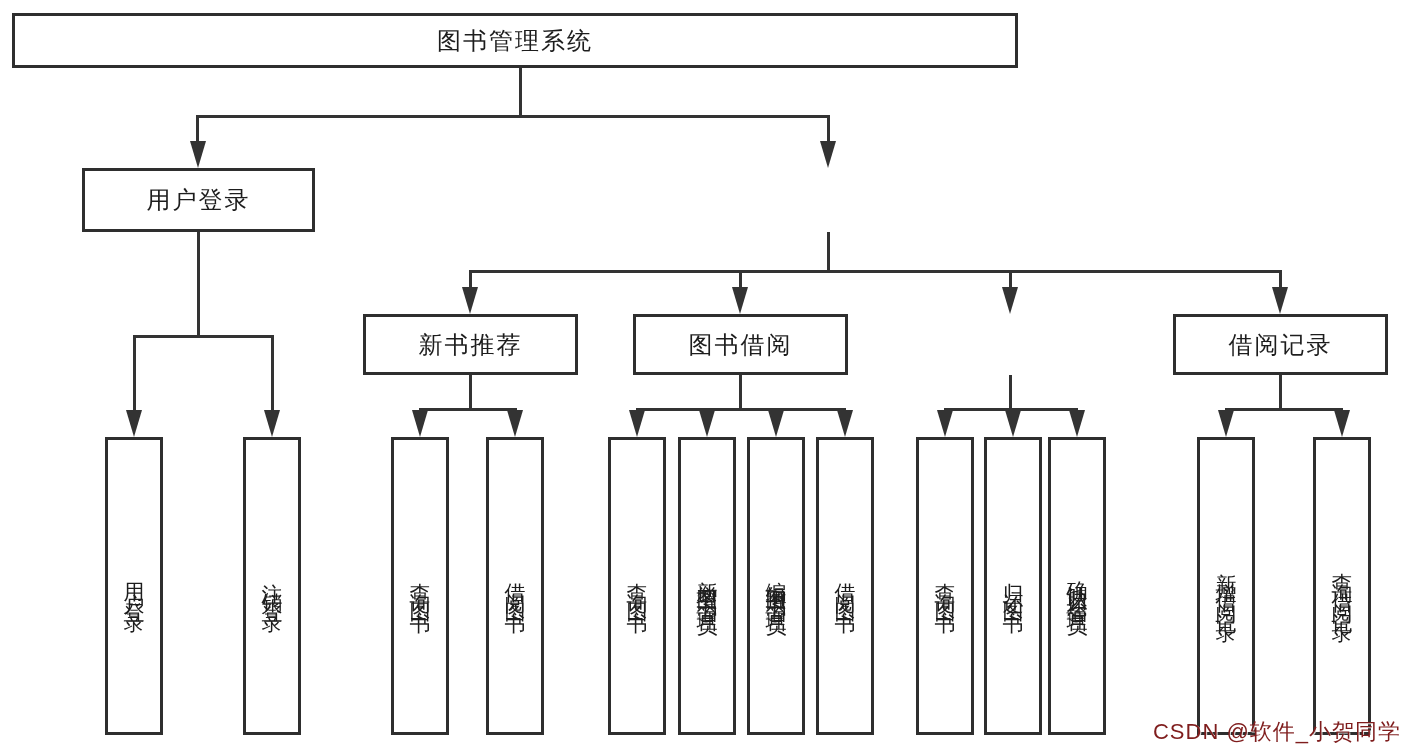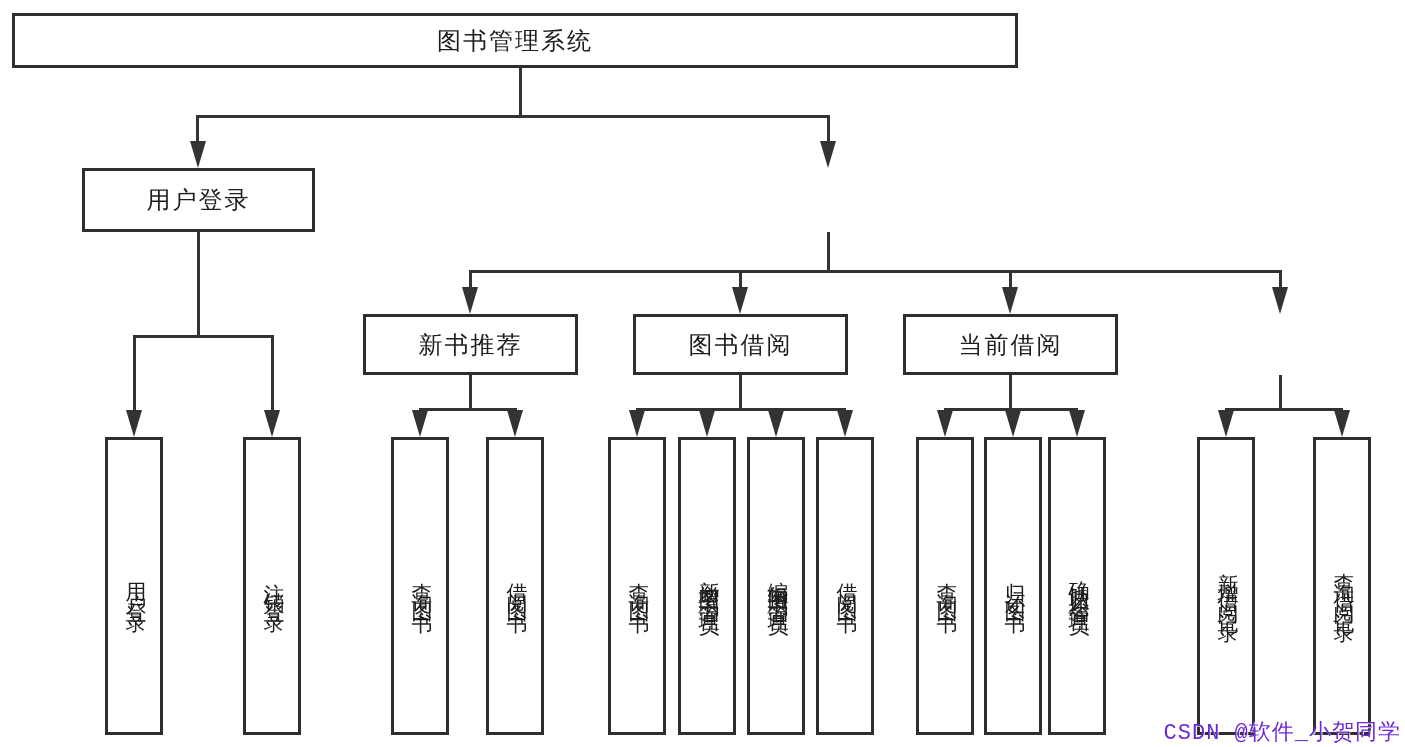--- a/index.html
+++ b/index.html
@@ -1,21 +1,21 @@
 <!DOCTYPE html>
 <html><head>
 <meta charset="utf-8">
 <style>
   html, body { margin: 0; padding: 0; background: #ffffff; }
   .canvas {
     position: relative;
     width: 1405px;
     height: 747px;
     background: #ffffff;
-    font-family: Liberation Mono, monospace;
+    font-family: Liberation Sans, sans-serif;
     color: #1d1d1d;
     overflow: hidden;
   }
   .box {
     position: absolute;
     box-sizing: border-box;
     background: #ffffff;
     border: 3px solid #2e2e2e;
     display: flex;
     align-items: center;
@@ -58,21 +58,21 @@
     border-left: 8px solid transparent;
     border-right: 8px solid transparent;
     border-top: 27px solid #333333;
     z-index: 1;
   }
   .watermark {
     position: absolute;
     top: 717px;
     right: 4px;
     font-size: 22px;
-    color: #6d28d9;
+    color: #7f1d1d;
     letter-spacing: 1px;
     z-index: 5;
     text-shadow: 1px 1px 0 rgba(255,255,255,0.8);
   }
 </style>
 </head>
 <body>
 
 <div class="canvas">
 
@@ -100,21 +100,21 @@
   <div class="vline" style="left:739px; top:270px; height:19px;"></div>
   <div class="vline" style="left:1009px; top:270px; height:19px;"></div>
   <div class="vline" style="left:1279px; top:270px; height:19px;"></div>
   <div class="arrow" style="left:462px; top:287px;"></div>
   <div class="arrow" style="left:732px; top:287px;"></div>
   <div class="arrow" style="left:1002px; top:287px;"></div>
   <div class="arrow" style="left:1272px; top:287px;"></div>
 
   <div class="box" style="left:633px; top:314px; width:215px; height:61px;">图书借阅</div>
   <div class="box" style="left:363px; top:314px; width:215px; height:61px;">新书推荐</div>
-  <div class="box" style="left:903px; top:314px; width:215px; height:61px;">当前借阅</div>
+  <div class="box" style="left:1173px; top:314px; width:215px; height:61px;">借阅记录</div>
 
   <div class="vline" style="left:469px; top:375px; height:34px;"></div>
   <div class="hline" style="left:419px; top:408px; width:98px;"></div>
   <div class="arrow" style="left:412px; top:410px;"></div>
   <div class="arrow" style="left:507px; top:410px;"></div>
 
   <div class="vline" style="left:739px; top:375px; height:34px;"></div>
   <div class="hline" style="left:636px; top:408px; width:210px;"></div>
   <div class="arrow" style="left:629px; top:410px;"></div>
   <div class="arrow" style="left:699px; top:410px;"></div>

